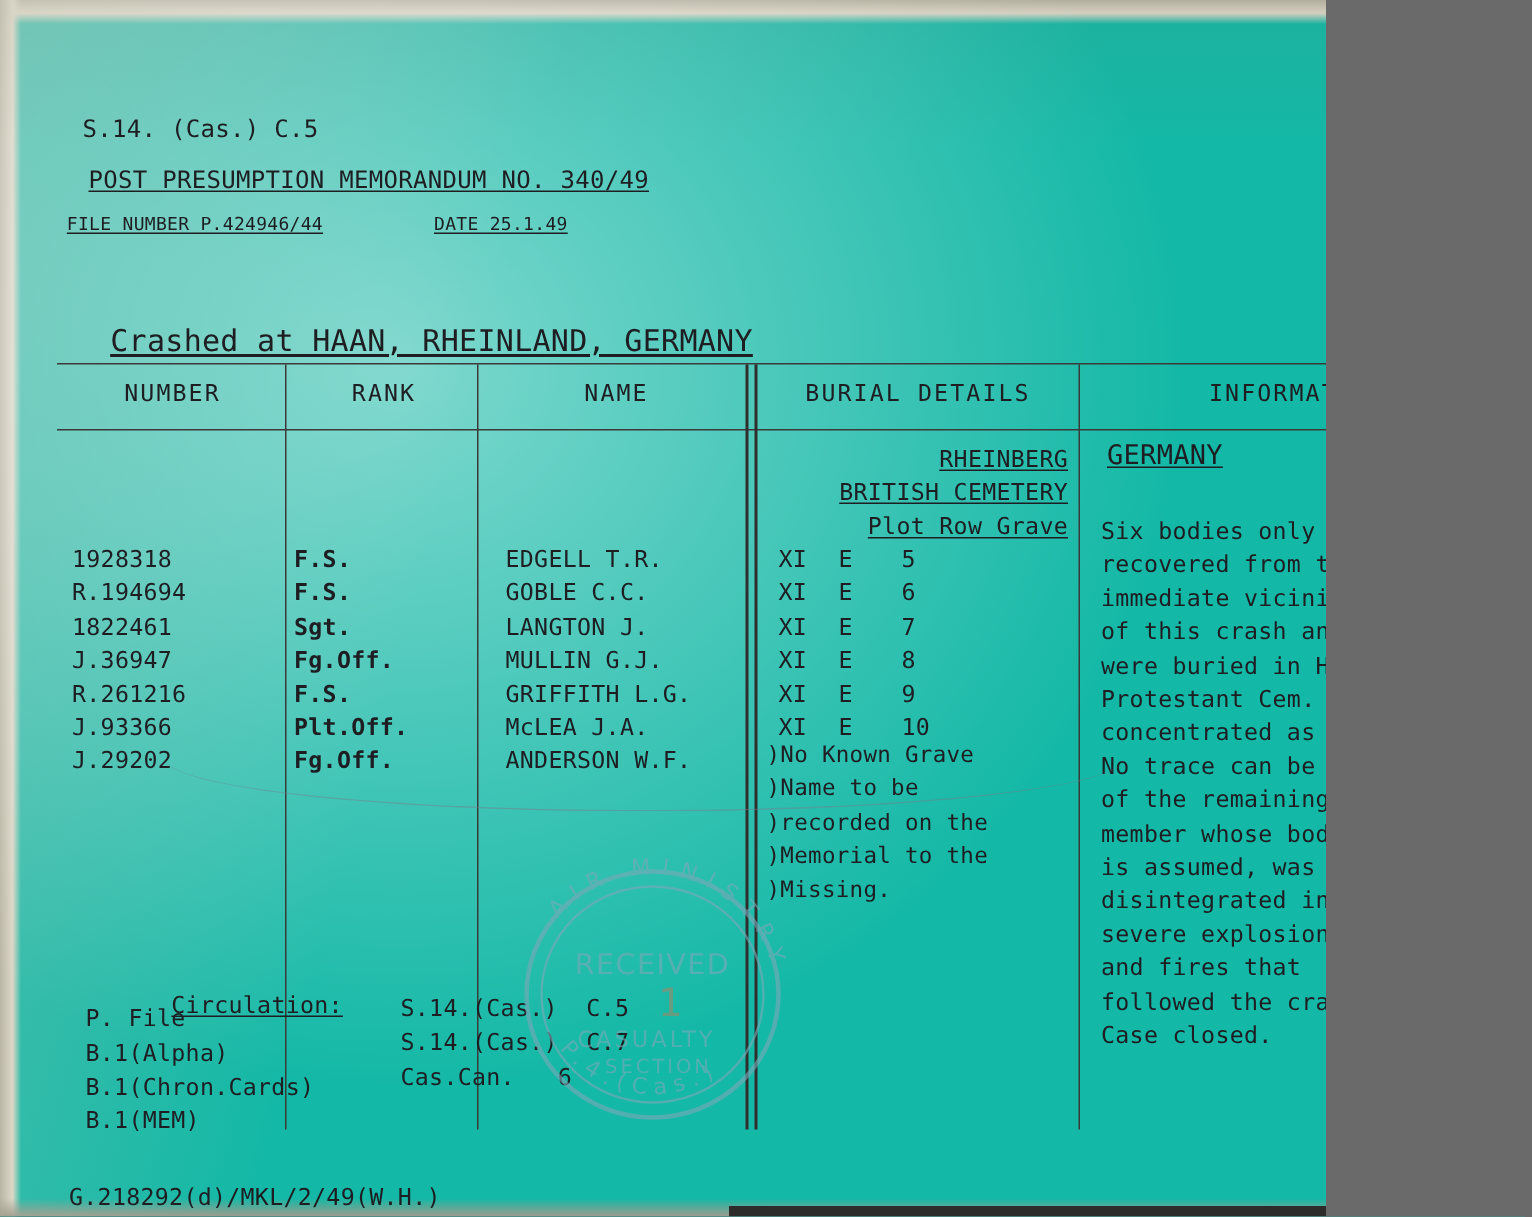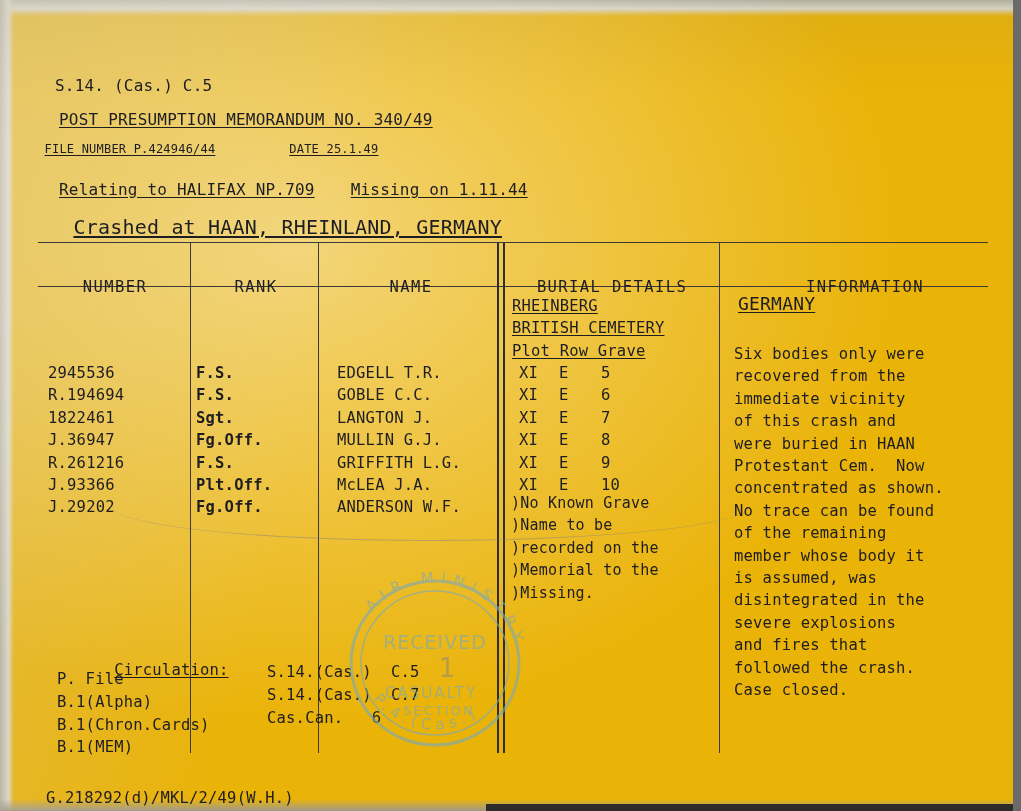--- a/index.html
+++ b/index.html
@@ -2,23 +2,23 @@
 <html><head>
 <meta charset="utf-8">
 <style>
   html, body {
     margin: 0;
     padding: 0;
     background: #6a6a6a;
   }
   #page {
     position: relative;
-    width: 1013px;
+    width: 884px;
     height: 811px;
-    background: #eab308;
+    background: #14b8a6;
     overflow: hidden;
     font-family: "DejaVu Sans Mono", "Liberation Mono", monospace;
     color: #1d1d22;
   }
   
   #page:before {
     content: "";
     position: absolute;
     inset: 0;
     background:
@@ -88,41 +88,40 @@
   }
   .vline.thick { width: 2px; background: #2f2e2c; }
 
   
   .colhead {
     position: absolute;
     top: 255px;
     font-size: 15.5px;
     letter-spacing: 1.4px;
     text-align: center;
-    margin-top: 25px;
   }
   #ch-number { left: 40px;  width: 150px; }
   #ch-rank   { left: 196px; width: 120px; }
   #ch-name   { left: 326px; width: 170px; }
   #ch-burial { left: 512px; width: 200px; }
   #ch-info   { left: 730px; width: 270px; }
 
   
   .rows { position: absolute; top: 366px; }
   .rowline { height: 22.4px; white-space: pre; }
   #col-number { left: 48px; }
   #col-rank   { left: 196px; font-weight: bold; }
   #col-name   { left: 337px; }
 
   
   #burial-head {
     position: absolute;
     left: 512px; top: 295px;
     width: 200px;
-    text-align: left;
+    text-align: right;
     font-size: 15.5px;
     line-height: 22.4px;
   }
   #burial-rows {
     position: absolute;
     left: 519px; top: 366px;
     font-size: 15.5px;
   }
   #burial-rows .c1 { display: inline-block; width: 40px; text-align: left; }
   #burial-rows .c2 { display: inline-block; width: 42px; text-align: left; }
@@ -194,23 +193,20 @@
     <div class="abs" id="formcode">S.14. (Cas.) C.5</div>
 
     <div class="abs center" id="title">
       <span class="u">POST PRESUMPTION MEMORANDUM NO. 340/49</span>
     </div>
 
     <div class="abs center" id="line2">
       <span class="u">FILE NUMBER P.424946/44</span><span class="gap"></span><span class="u">DATE 25.1.49</span>
     </div>
 
-    <div class="abs center" id="line3">
-      <span class="u">Relating to HALIFAX NP.709</span><span class="gap"></span><span class="u">Missing on 1.11.44</span>
-    </div>
 
     <div class="abs center" id="line4">
       <span class="u">Crashed at HAAN, RHEINLAND, GERMANY</span>
     </div>
 
     <div class="hline" style="left:38px; top:242px; width:950px;"></div>
     <div class="hline" style="left:38px; top:286px; width:950px;"></div>
 
     <div class="vline" style="left:190px; top:243px; height:510px;"></div>
     <div class="vline" style="left:318px; top:243px; height:510px;"></div>
@@ -218,21 +214,21 @@
     <div class="vline thick" style="left:503px; top:243px; height:510px;"></div>
     <div class="vline" style="left:719px; top:243px; height:510px;"></div>
 
     <div class="colhead" id="ch-number">NUMBER</div>
     <div class="colhead" id="ch-rank">RANK</div>
     <div class="colhead" id="ch-name">NAME</div>
     <div class="colhead" id="ch-burial">BURIAL DETAILS</div>
     <div class="colhead" id="ch-info">INFORMATION</div>
 
     <div class="rows" id="col-number">
-        <div class="rowline">2945536</div>
+        <div class="rowline">1928318</div>
         <div class="rowline">R.194694</div>
         <div class="rowline">1822461</div>
         <div class="rowline">J.36947</div>
         <div class="rowline">R.261216</div>
         <div class="rowline">J.93366</div>
         <div class="rowline">J.29202</div>
       </div>
     <div class="rows" id="col-rank">
         <div class="rowline">F.S.</div>
         <div class="rowline">F.S.</div>

